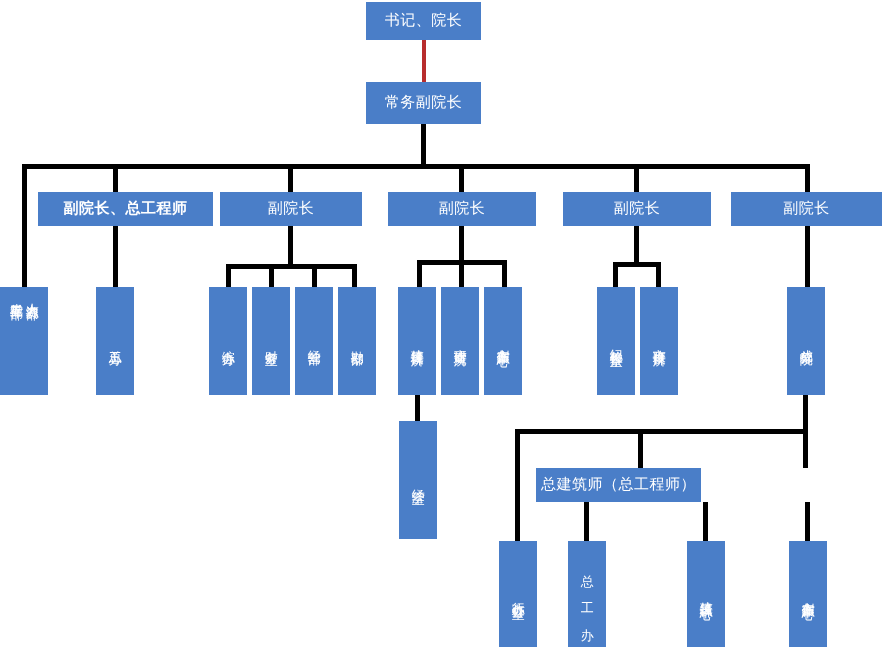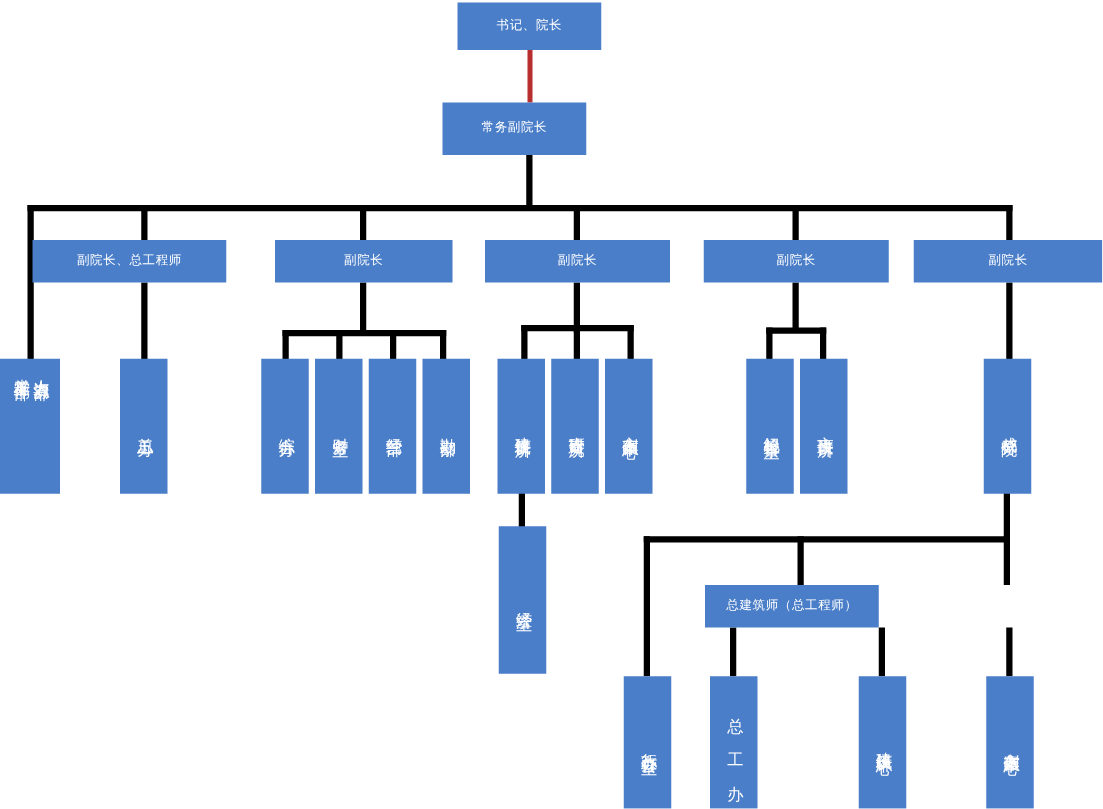--- a/index.html
+++ b/index.html
@@ -29,21 +29,21 @@
     z-index: 5;
   }
   .node .label {
     display: block;
     text-align: center;
     line-height: 1.18;
     white-space: nowrap;
   }
   
   .node.horiz .label {
-    font-size: 10px;
+    font-size: 15px;
     letter-spacing: 0.5px;
   }
   
   .node.vert {
     flex-direction: row-reverse;
     justify-content: center;
     align-items: center;
     padding-top: 6px;
     padding-bottom: 6px;
   }
@@ -127,25 +127,25 @@
 
   <div class="conn" style="left:584px; top:502px; width:5px; height:39px;"></div>
   <div class="conn" style="left:703px; top:502px; width:5px; height:39px;"></div>
 
   <div class="conn" style="left:805px; top:502px; width:5px; height:39px;"></div>
 
   <div class="node horiz" style="left:366px; top:2px; width:115px; height:38px;">
     <span class="label">书记、院长</span>
   </div>
 
-  <div class="node horiz" style="left:354px; top:82px; width:115px; height:42px;">
+  <div class="node horiz" style="left:366px; top:82px; width:115px; height:42px;">
     <span class="label">常务副院长</span>
   </div>
 
-  <div class="node horiz" style="left:26px; top:192px; width:155px; height:34px;">
+  <div class="node horiz" style="left:38px; top:192px; width:175px; height:34px;font-weight:bold;">
     <span class="label">副院长、总工程师</span>
   </div>
   <div class="node horiz" style="left:220px; top:192px; width:142px; height:34px;">
     <span class="label">副院长</span>
   </div>
   <div class="node horiz" style="left:388px; top:192px; width:148px; height:34px;">
     <span class="label">副院长</span>
   </div>
   <div class="node horiz" style="left:563px; top:192px; width:148px; height:34px;">
     <span class="label">副院长</span>
@@ -194,21 +194,21 @@
   </div>
 
   <div class="node vert" style="left:787px; top:287px; width:38px; height:108px;">
     <span class="label">成都分院</span>
   </div>
 
   <div class="node vert" style="left:399px; top:421px; width:38px; height:118px;">
     <span class="label">经济室</span>
   </div>
 
-  <div class="node horiz" style="left:564px; top:468px; width:139px; height:34px;">
+  <div class="node horiz" style="left:536px; top:468px; width:165px; height:34px;">
     <span class="label">总建筑师（总工程师）</span>
   </div>
 
   <div class="node vert" style="left:499px; top:541px; width:38px; height:106px;">
     <span class="label">行政办公室</span>
   </div>
   <div class="node vert spaced" style="left:568px; top:541px; width:38px; height:106px;">
     <span class="label">总 工 办</span>
   </div>
   <div class="node vert" style="left:687px; top:541px; width:38px; height:106px;">

